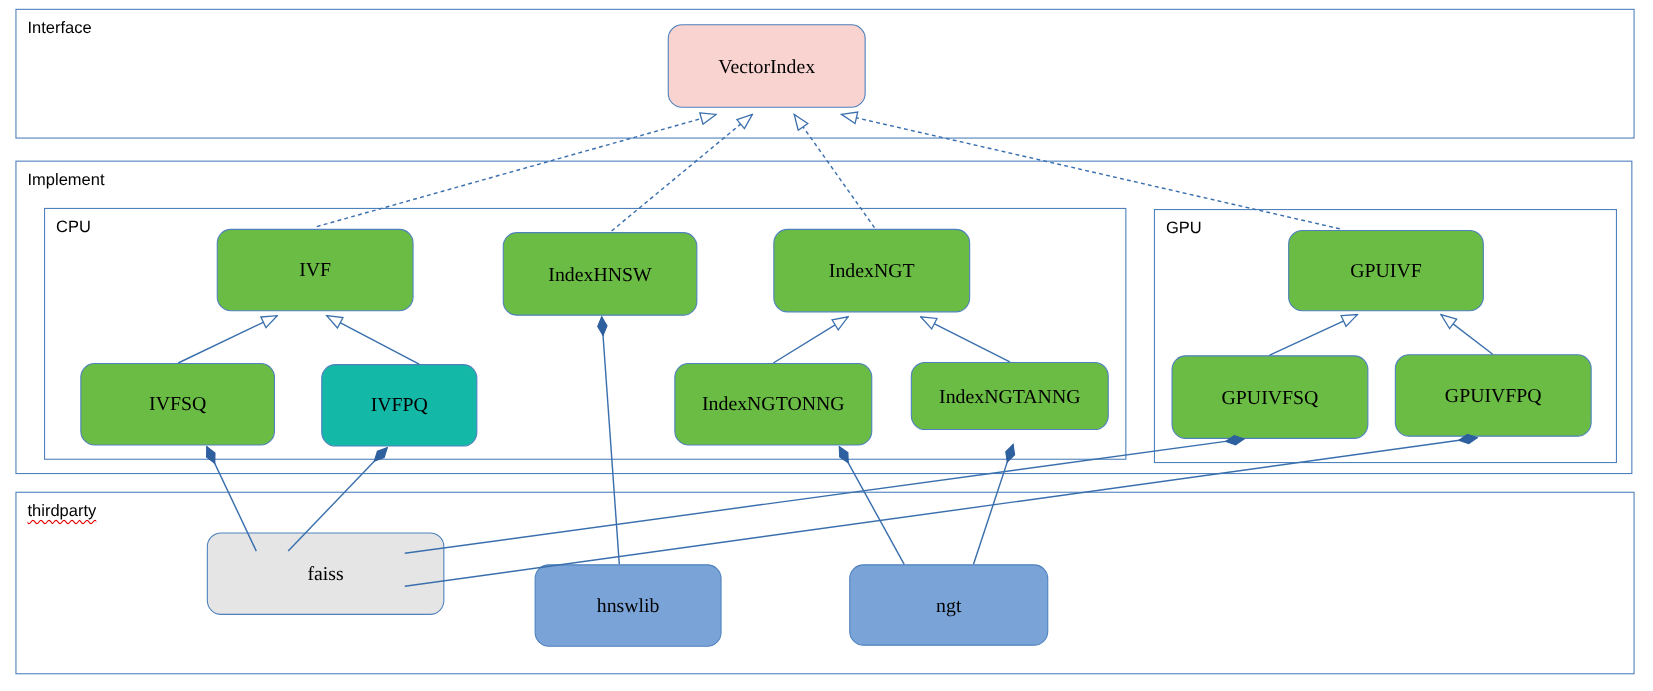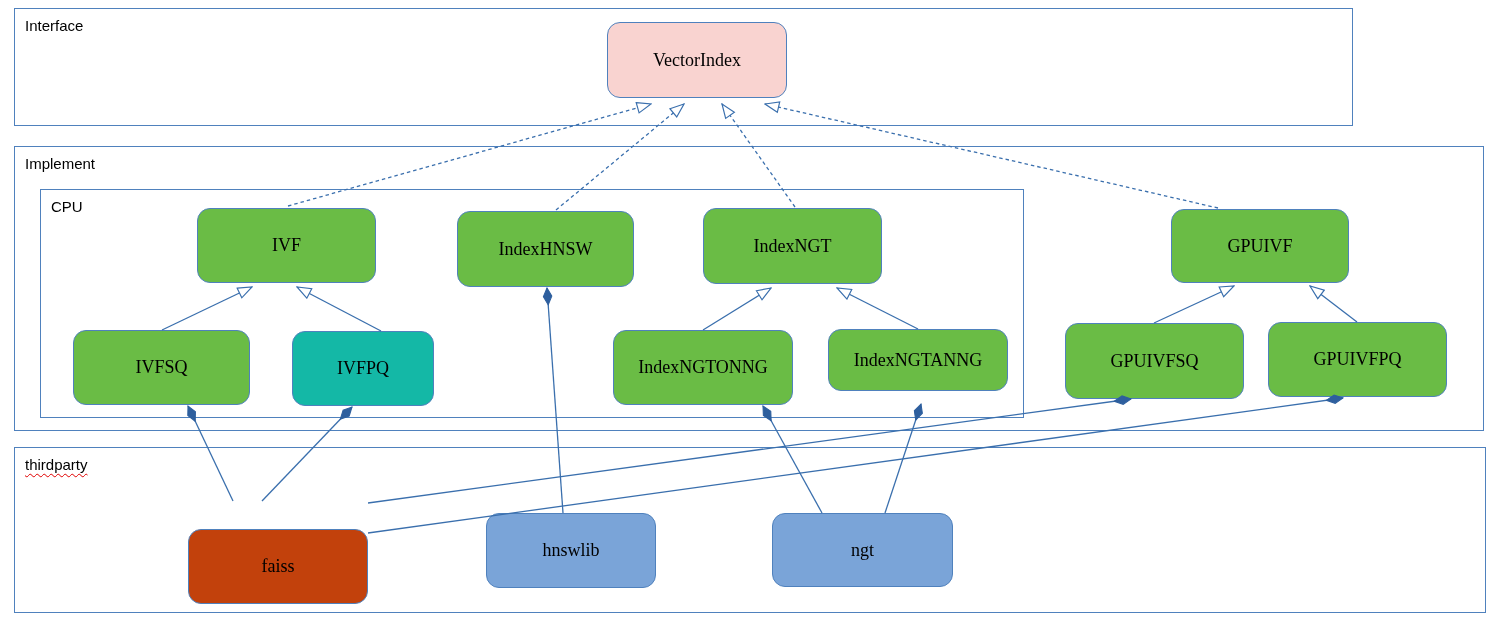--- a/index.html
+++ b/index.html
@@ -12,28 +12,31 @@
         display:flex;align-items:center;justify-content:center;
         font-family:"Liberation Serif","DejaVu Serif",serif;font-size:18px;color:#000;white-space:nowrap;}
   #edges{position:absolute;left:0;top:0;width:1503px;height:628px;pointer-events:none;}
   .edge{fill:none;stroke-width:1.3px;}
   .edge.realization{stroke-dasharray:3.5 3;}
 </style>
 </head>
 <body>
 
 <div id="stage">
-  <div class="region" style="left: 14px; top: 8px; width: 1339px; height: 118px; border-color: rgb(79, 129, 189);">
+  <div class="region" style="left: 14px; top: 8px; width: 1472px; height: 118px; border-color: rgb(79, 129, 189);">
       <span class="region-label">Interface</span>
     </div>
     <div class="region" style="left: 14px; top: 146px; width: 1470px; height: 285px; border-color: rgb(79, 129, 189);">
       <span class="region-label">Implement</span>
     </div>
     <div class="region" style="left: 40px; top: 189px; width: 984px; height: 229px; border-color: rgb(79, 129, 189);">
       <span class="region-label">CPU</span>
+    </div>
+    <div class="region" style="left: 1049px; top: 190px; width: 421px; height: 231px; border-color: rgb(79, 129, 189);">
+      <span class="region-label">GPU</span>
     </div>
     <div class="region" style="left: 14px; top: 447px; width: 1472px; height: 166px; border-color: rgb(79, 129, 189);">
       <span class="region-label misspelled">thirdparty</span>
     </div>
     <div class="node interface" style="left: 607px; top: 22px; width: 180px; height: 76px; background: rgb(249, 211, 208); border-color: rgb(79, 129, 189);">
       <span>VectorIndex</span>
     </div>
     <div class="node implementation" style="left: 184px; top: 208px; width: 179px; height: 75px; background: rgb(106, 188, 69); border-color: rgb(79, 129, 189); margin-left: 13px;">
       <span>IVF</span>
     </div>
@@ -57,21 +60,21 @@
     </div>
     <div class="node implementation" style="left: 828px; top: 329px; width: 180px; height: 62px; background: rgb(106, 188, 69); border-color: rgb(79, 129, 189);">
       <span>IndexNGTANNG</span>
     </div>
     <div class="node implementation" style="left: 1065px; top: 323px; width: 179px; height: 76px; background: rgb(106, 188, 69); border-color: rgb(79, 129, 189);">
       <span>GPUIVFSQ</span>
     </div>
     <div class="node implementation" style="left: 1268px; top: 322px; width: 179px; height: 75px; background: rgb(106, 188, 69); border-color: rgb(79, 129, 189);">
       <span>GPUIVFPQ</span>
     </div>
-    <div class="node thirdparty" style="left: 188px; top: 529px; width: 180px; height: 75px; background: #c2410c; border-color: rgb(79, 129, 189);">
+    <div class="node thirdparty" style="left: 188px; top: 484px; width: 216px; height: 75px; background: #e5e5e5; border-color: rgb(79, 129, 189);">
       <span>faiss</span>
     </div>
     <div class="node thirdparty" style="left: 486px; top: 513px; width: 170px; height: 75px; background: rgb(122, 164, 216); border-color: rgb(79, 129, 189);">
       <span>hnswlib</span>
     </div>
     <div class="node thirdparty" style="left: 772px; top: 513px; width: 181px; height: 74px; background: rgb(122, 164, 216); border-color: rgb(79, 129, 189);">
       <span>ngt</span>
     </div>
     <svg id="edges" xmlns="http://www.w3.org/2000/svg">
     <defs>

